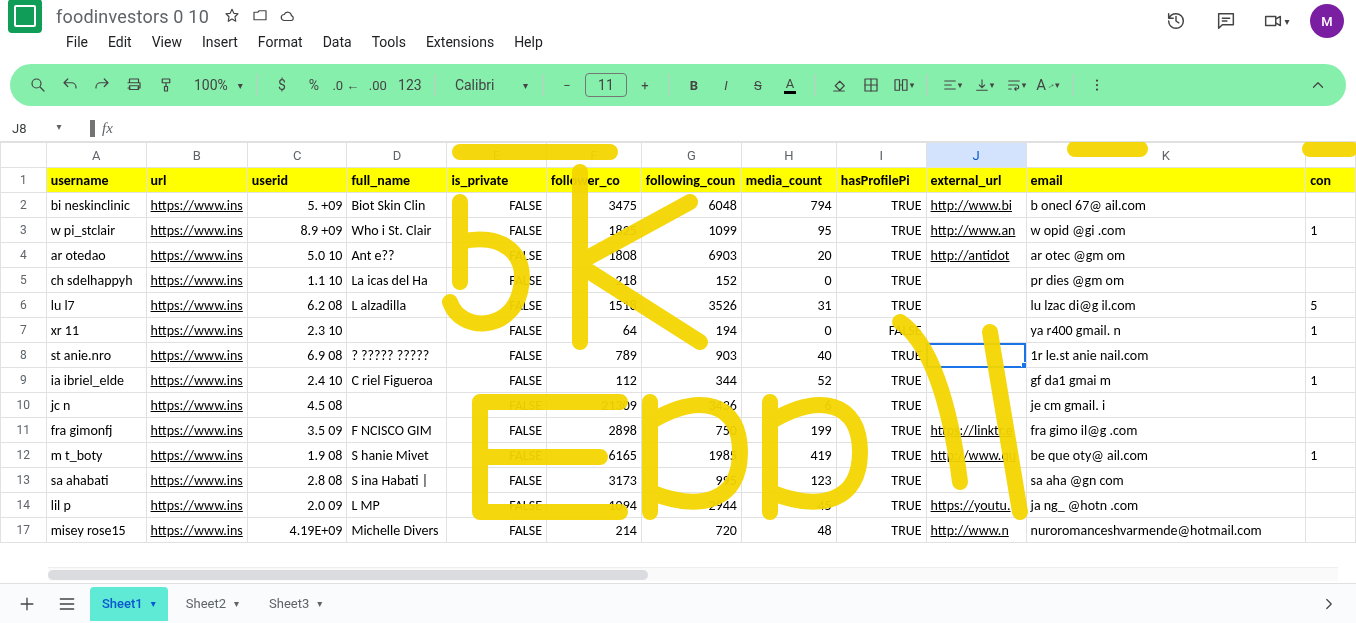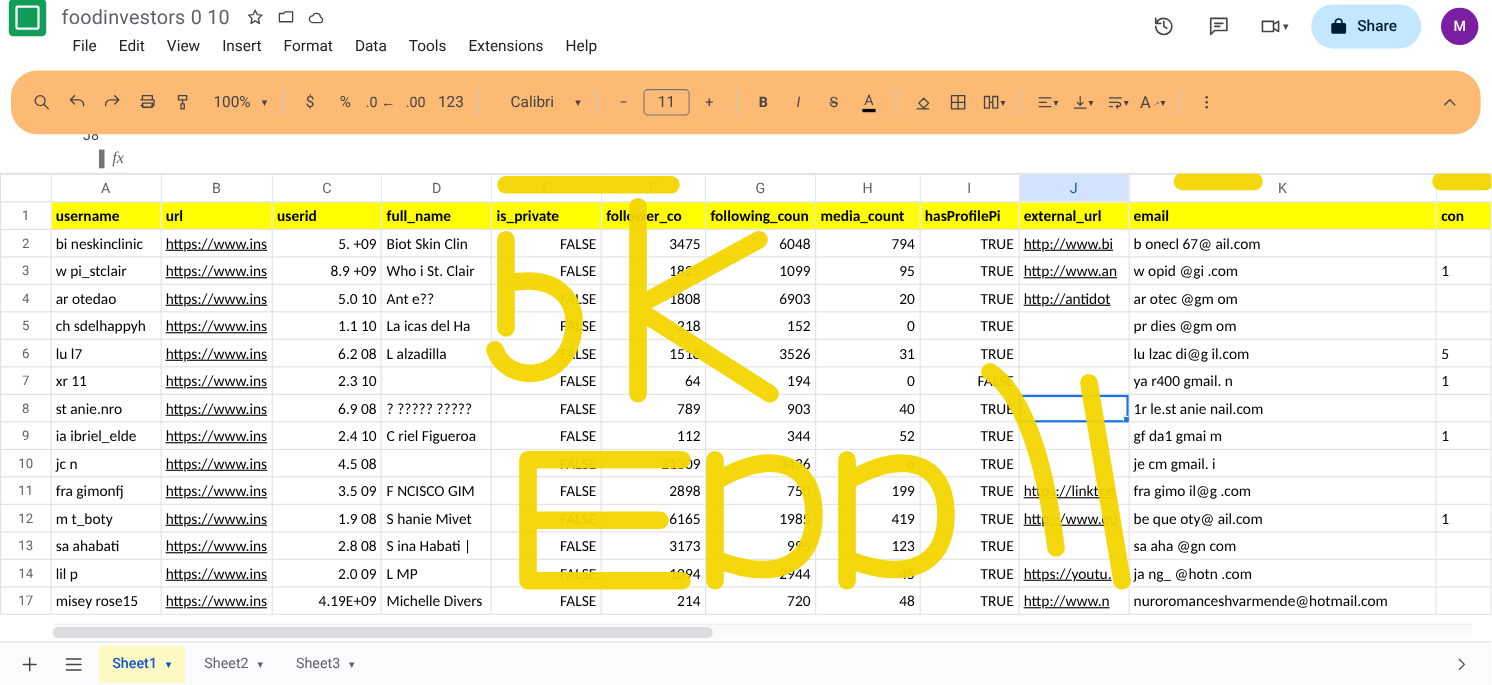--- a/index.html
+++ b/index.html
@@ -29,33 +29,32 @@
   .icon-btn { width:32px; height:32px; display:flex; align-items:center; justify-content:center; color:#444; }
   svg { display:block; }
   .share-btn {
     background:#c2e7ff; color:#001d35; border-radius:40px; height:40px; padding:0 22px 0 16px;
     display:flex; align-items:center; gap:8px; font-weight:500; font-size:14px;
   }
   .avatar { width:34px; height:34px; border-radius:50%; background:#7b1fa2; color:#fff; display:flex; align-items:center; justify-content:center; font-weight:500;}
   
   .toolbar-wrap { padding: 8px 10px 10px; }
   .toolbar {
-    height: 58px; background:#fdba74; border-radius: 24px; display:flex; align-items:center; padding:0 14px; gap:4px; color:#444;
+    height: 42px; background:#86efac; border-radius: 24px; display:flex; align-items:center; padding:0 14px; gap:4px; color:#444;
     position:relative;
-    text-align:center;
   }
   .tb-btn { width:28px; height:28px; display:flex; align-items:center; justify-content:center; border-radius:4px;}
   .tb-sep { width:1px; height:22px; background:#c7c7c7; margin:0 6px; }
   .tb-text { font-size:14px; padding:0 6px;}
   .tb-combo { display:flex; align-items:center; gap:4px; padding:0 4px;}
   .font-size { border:1px solid #747775; border-radius:4px; width:42px; height:24px; display:flex; align-items:center; justify-content:center; font-size:14px;}
   .toolbar .right { position:absolute; right:14px; }
   
   .fbar { display:flex; align-items:center; height:26px; border-bottom:1px solid #e0e0e0;}
-  .namebox { width:90px; padding-left:12px; font-size:13px; color:#3c4043; display:flex; align-items:flex-end; gap:30px;flex-direction:column;}
+  .namebox { width:90px; padding-left:12px; font-size:13px; color:#3c4043; display:flex; align-items:flex-start; gap:30px;}
   .namebox .caret{ color:#5f6368; font-size:10px;}
   .fx { width:30px; text-align:center; color:#5f6368; font-style:italic; font-family:serif; font-size:15px; border-left:5px solid #737373; border-right:0;}
   .formula-input { flex:1; height:100%; border:none; padding-left:10px; font-size:13px; outline:none;}
   
   .grid-wrap { position:relative; }
   .grid { border-collapse:collapse; table-layout:fixed; }
   .grid th, .grid td { border:1px solid #e1e1e1; height:25px; overflow:hidden; white-space:nowrap; font-size:13px; }
   .grid thead th { background:#fff; color:#5f6368; font-weight:400; text-align:center; position:relative;}
   .grid .sel-col { background:#d3e3fd !important; color:#0b57d0;}
   .grid tbody th { background:#fff; color:#5f6368; font-weight:400; text-align:center; width:46px; font-size:12px;}
@@ -72,21 +71,21 @@
   .cG{width:100px}.cH{width:95px}.cI{width:90px}.cJ{width:100px}.cK{width:280px}.cL{width:50px}
   
   .anno { position:absolute; pointer-events:none; }
   
   .footer {
     position:absolute; bottom:0; left:0; right:0; height:40px; border-top:1px solid #e0e0e0;
     display:flex; align-items:center; background:#f9fbfd; padding:0 10px; gap:6px;
   }
   .footer .fbtn{ width:34px; height:34px; display:flex; align-items:center; justify-content:center; color:#444; border-radius:4px;}
   .sheet-tab { height:34px; display:flex; align-items:center; padding:0 12px; gap:8px; color:#5f6368; font-size:13px; border-radius:4px 4px 0 0;}
-  .sheet-tab.active { background:#fef9c3; color:#0b57d0; font-weight:500; }
+  .sheet-tab.active { background:#5eead4; color:#0b57d0; font-weight:500; }
   .sheet-caret{font-size:10px;}
   .hscroll { position:absolute; left:48px; right:18px; bottom:42px; height:14px; background:#fafafa; border-top:1px solid #eee;}
   .hscroll .thumb{ position:absolute; left:0; top:2px; height:10px; width:600px; background:#dadce0; border-radius:6px;}
   .iconstroke{stroke:#444;stroke-width:1.6;fill:none;stroke-linecap:round;stroke-linejoin:round;}
 </style>
 </head>
 <body>
 
 <div class="titlebar">
   <div class="logo">
@@ -134,26 +133,20 @@
         <path class="iconstroke" d="M4 4h16v12H8l-4 4z"></path>
         <path class="iconstroke" d="M8 9h8M8 12h5"></path>
       </svg>
     </div>
   <div class="icon-btn">
       <svg width="22" height="22" viewBox="0 0 24 24">
         <path class="iconstroke" d="M4 7h11v10H4zM15 10l5-3v10l-5-3"></path>
       </svg>
       <span style="font-size:10px">▾</span>
     </div>
-  <div class="share-btn">
-    <svg width="18" height="18" viewBox="0 0 24 24">
-        <path d="M12 2a5 5 0 00-5 5v1H5a2 2 0 00-2 2v9a2 2 0 002 2h14a2 2 0 002-2v-9a2 2 0 00-2-2h-2V7a5 5 0 00-5-5zm-3 5a3 3 0 116 0v1H9z" fill="#001d35"></path>
-      </svg>
-    <span>Share</span>
-  </div>
   <div class="avatar">M</div>
 </div>
 
 <div class="toolbar-wrap">
   <div class="toolbar">
     <div class="tb-btn">
         <svg width="18" height="18" viewBox="0 0 24 24">
           <circle cx="10" cy="10" r="6" class="iconstroke"></circle>
           <path class="iconstroke" d="M20 20l-5-5"></path>
         </svg>

